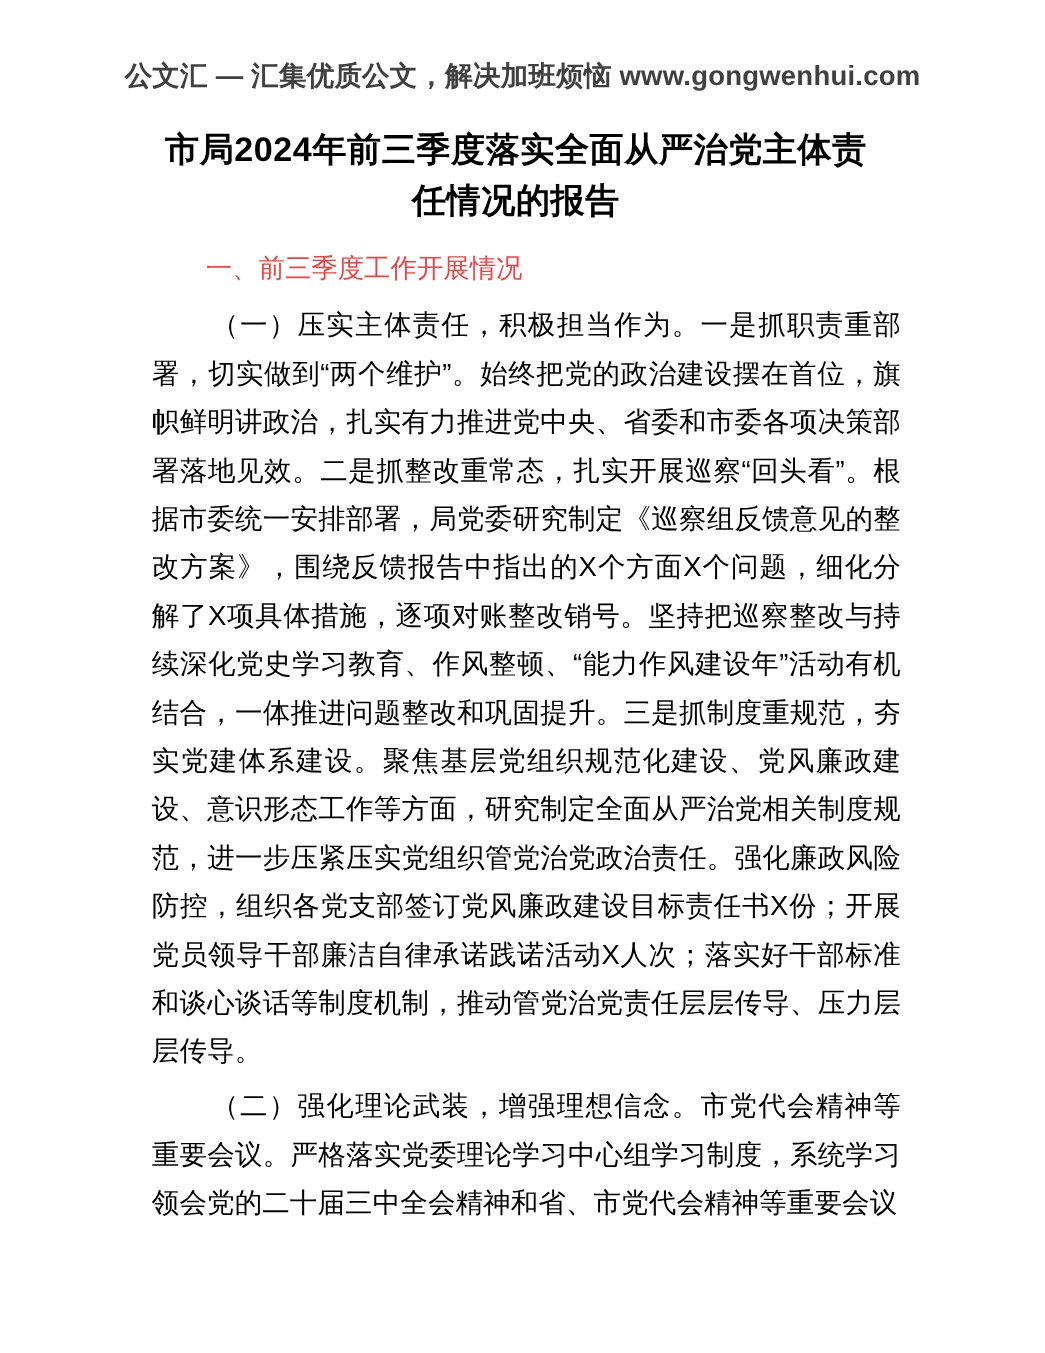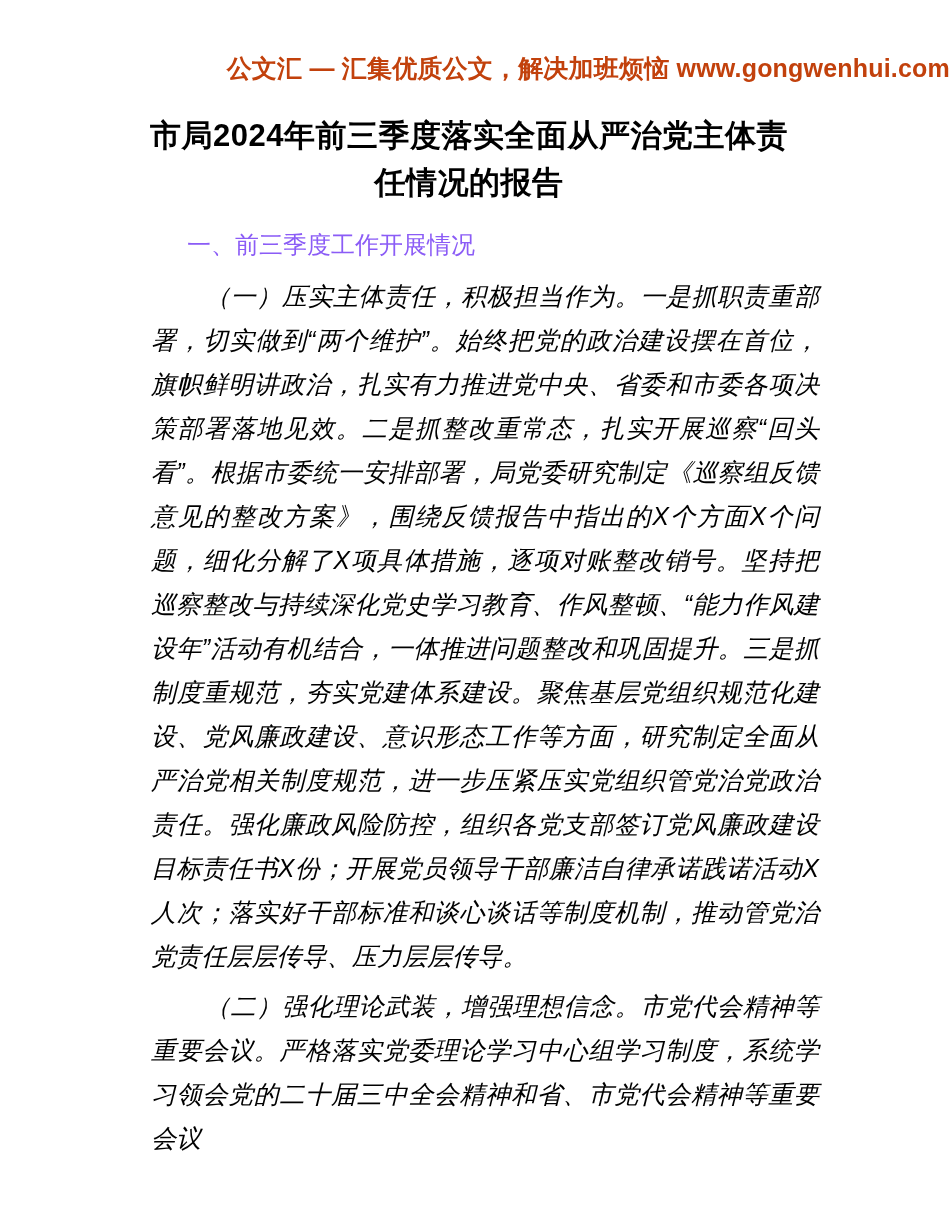--- a/index.html
+++ b/index.html
@@ -20,22 +20,22 @@
     height: 1230px;
     background: #ffffff;
     box-sizing: border-box;
     overflow: hidden;
   }
   .watermark-header {
     position: absolute;
     top: 52px;
     left: 0;
     width: 950px;
-    text-align: right;
-    color: #c2410c;
+    text-align: center;
+    color: #404040;
     font-size: 25px;
     font-weight: 700;
     letter-spacing: 0.2px;
     white-space: nowrap;
     font-family: "Liberation Sans", "DejaVu Sans", sans-serif;
   }
   .watermark-header .wm-url {
     font-weight: 700;
   }
   .doc-body {
@@ -50,37 +50,36 @@
     line-height: 47px;
     text-align: center;
     color: #000000;
     letter-spacing: 0.5px;
     margin: 0 16px 16px 0;
     font-family: "Liberation Sans", "DejaVu Sans", sans-serif;
   }
   .section-heading {
     font-size: 24px;
     line-height: 46px;
-    color: #8b5cf6;
+    color: #ef4444;
     text-indent: 52px;
     margin: 0;
     font-weight: 400;
     font-family: "Liberation Sans", "DejaVu Sans", sans-serif;
   }
   .body-para {
     font-size: 25px;
     line-height: 44px;
     color: #000000;
     text-align: justify;
     text-justify: inter-character;
     text-indent: 54px;
-    margin: 6px 0 0 16px;
+    margin: 6px 0 0 3px;
     letter-spacing: 0.1px;
     font-family: "Liberation Sans", "DejaVu Sans", sans-serif;
-    font-style: italic;
   }
   .body-para:first-of-type {
     margin-top: 8px;
   }
 </style>
 </head>
 <body>
 
 <div class="page">
 

